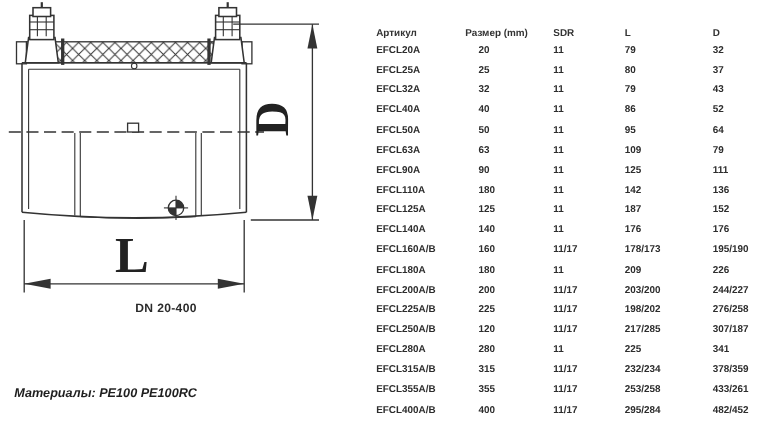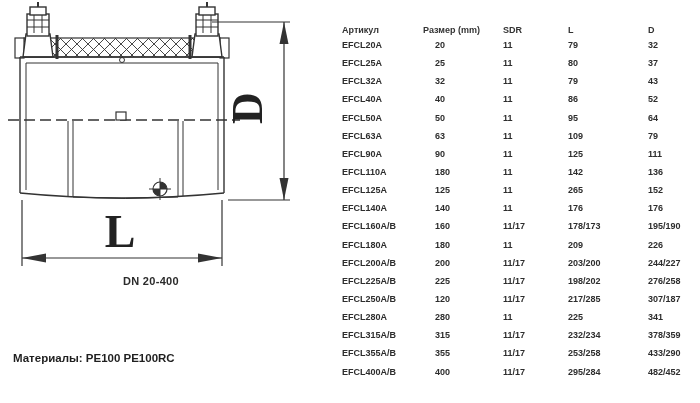--- a/index.html
+++ b/index.html
@@ -19,21 +19,21 @@
   .drawing-svg { position: absolute; left: 0; top: 0; }
   .dn-caption {
     position: absolute; left: 103px; top: 275px;
     font-size: 11px; font-weight: 700; color: #2b2b2b;
     letter-spacing: 0.3px;
     padding-left: 20px;
   }
   .notes {
     position: absolute; left: 13px; top: 348px;
     font-size: 11.5px; font-weight: 600; color: #1f1f1f;
-    line-height: 20px; white-space: nowrap;
+    line-height: 20px; white-space: nowrap; font-style: italic;
   }
 
   
   .spec-table {
     position: absolute; left: 342px; top: 24px;
     width: 354px;
     color: #2d2d2d;
   }
   .thead, .trow {
     display: grid;
@@ -204,21 +204,21 @@
         <span class="tcell">EFCL110A</span>
         <span class="tcell">180</span>
         <span class="tcell">11</span>
         <span class="tcell">142</span>
         <span class="tcell">136</span>
       </div>
       <div class="trow">
         <span class="tcell">EFCL125A</span>
         <span class="tcell">125</span>
         <span class="tcell">11</span>
-        <span class="tcell">265</span>
+        <span class="tcell">187</span>
         <span class="tcell">152</span>
       </div>
       <div class="trow">
         <span class="tcell">EFCL140A</span>
         <span class="tcell">140</span>
         <span class="tcell">11</span>
         <span class="tcell">176</span>
         <span class="tcell">176</span>
       </div>
       <div class="trow">
@@ -268,21 +268,21 @@
         <span class="tcell">315</span>
         <span class="tcell">11/17</span>
         <span class="tcell">232/234</span>
         <span class="tcell">378/359</span>
       </div>
       <div class="trow">
         <span class="tcell">EFCL355A/B</span>
         <span class="tcell">355</span>
         <span class="tcell">11/17</span>
         <span class="tcell">253/258</span>
-        <span class="tcell">433/290</span>
+        <span class="tcell">433/261</span>
       </div>
       <div class="trow">
         <span class="tcell">EFCL400A/B</span>
         <span class="tcell">400</span>
         <span class="tcell">11/17</span>
         <span class="tcell">295/284</span>
         <span class="tcell">482/452</span>
       </div>
     </div>
 </div>

